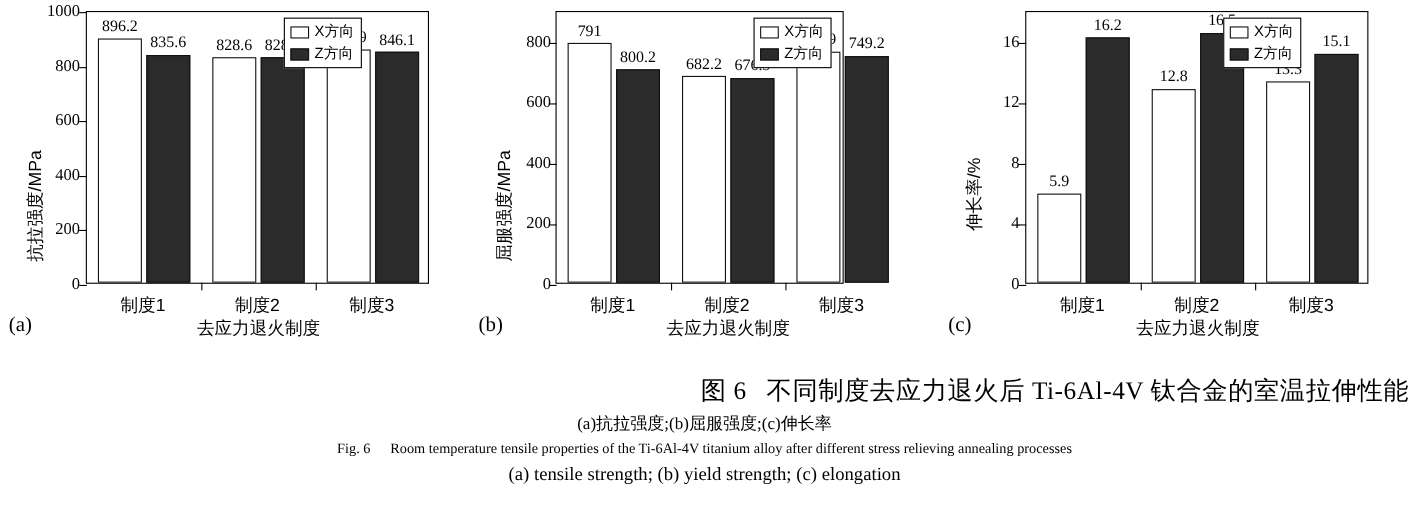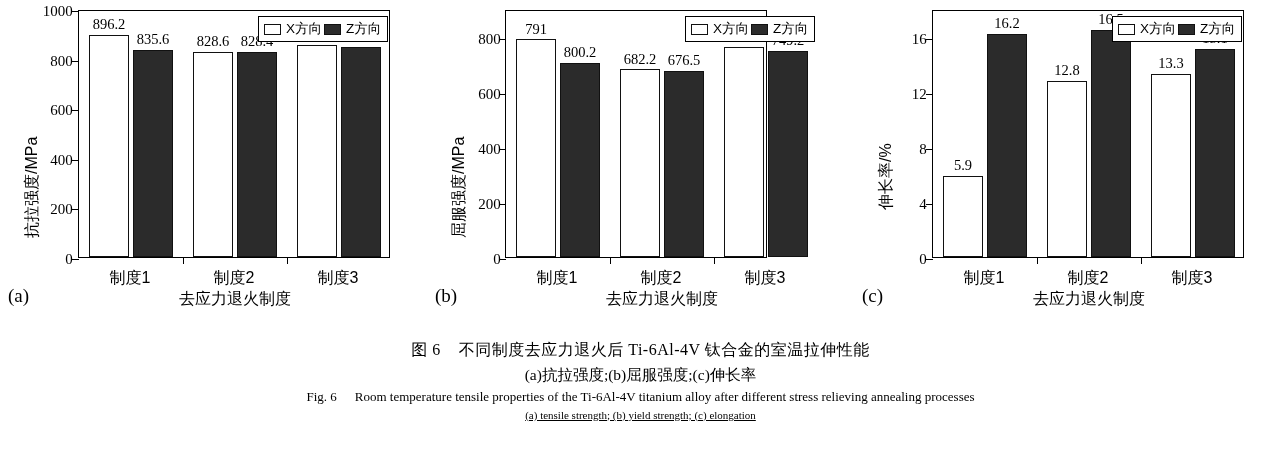--- a/index.html
+++ b/index.html
@@ -80,37 +80,37 @@
     position:absolute;
     font-size:19px;
     font-family:"Liberation Serif", serif;
   }
 
   .legend{
     position:absolute;
     border:1.3px solid #000;
     background:#fff;
     padding:3px 6px 3px 5px;
-    display:flex;gap:2px;
+    display:flex;flex-direction:column;gap:2px;
   }
   .legend-row{display:flex;align-items:center;gap:5px;font-size:13.5px;white-space:nowrap;}
   .swatch{width:17px;height:11px;border:1.4px solid #111;box-sizing:border-box;display:inline-block;}
   .swatch.x{background:#fff;}
   .swatch.z{background:#2b2b2b;}
   .legend-label{font-family:"Liberation Sans", sans-serif;}
 
   .caption{
     position:absolute;left:0;right:0;top:338px;
     text-align:center;
   }
   .cap-line{font-size:17.5px;line-height:1.55;}
-  .cap-line.zh1{font-size:16px;letter-spacing:0.5px;}
+  .cap-line.zh1{font-size:23px;letter-spacing:0.5px;text-align:right;}
   .cap-line.zh2{font-size:15.5px;}
   .cap-line.en1{font-size:13px;}
-  .cap-line.en2{font-size:11px;text-decoration:underline;}
+  .cap-line.en2{font-size:17px;}
   .sp{display:inline-block;width:18px;}
 </style>
 </head>
 <body>
 
 <div class="sheet">
 
   <div class="panels">
 
     <div class="panel p-a">

